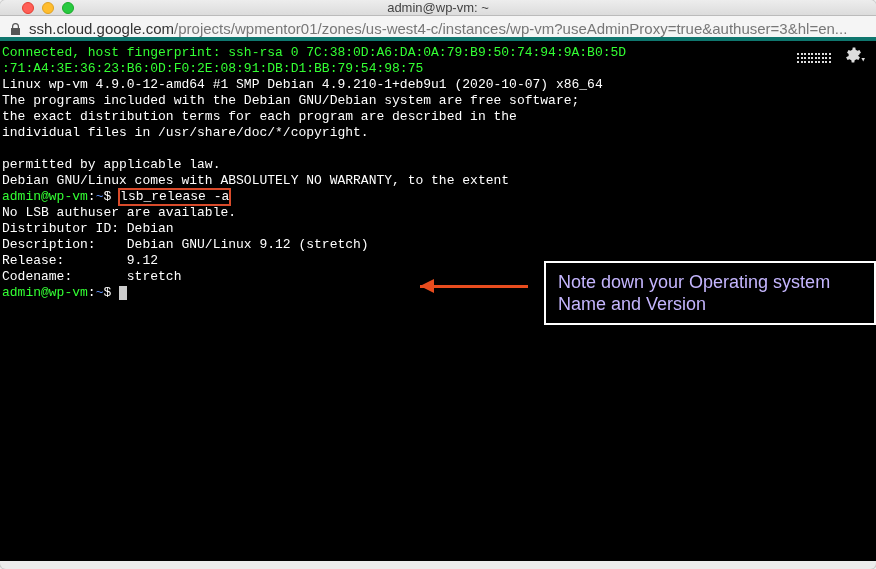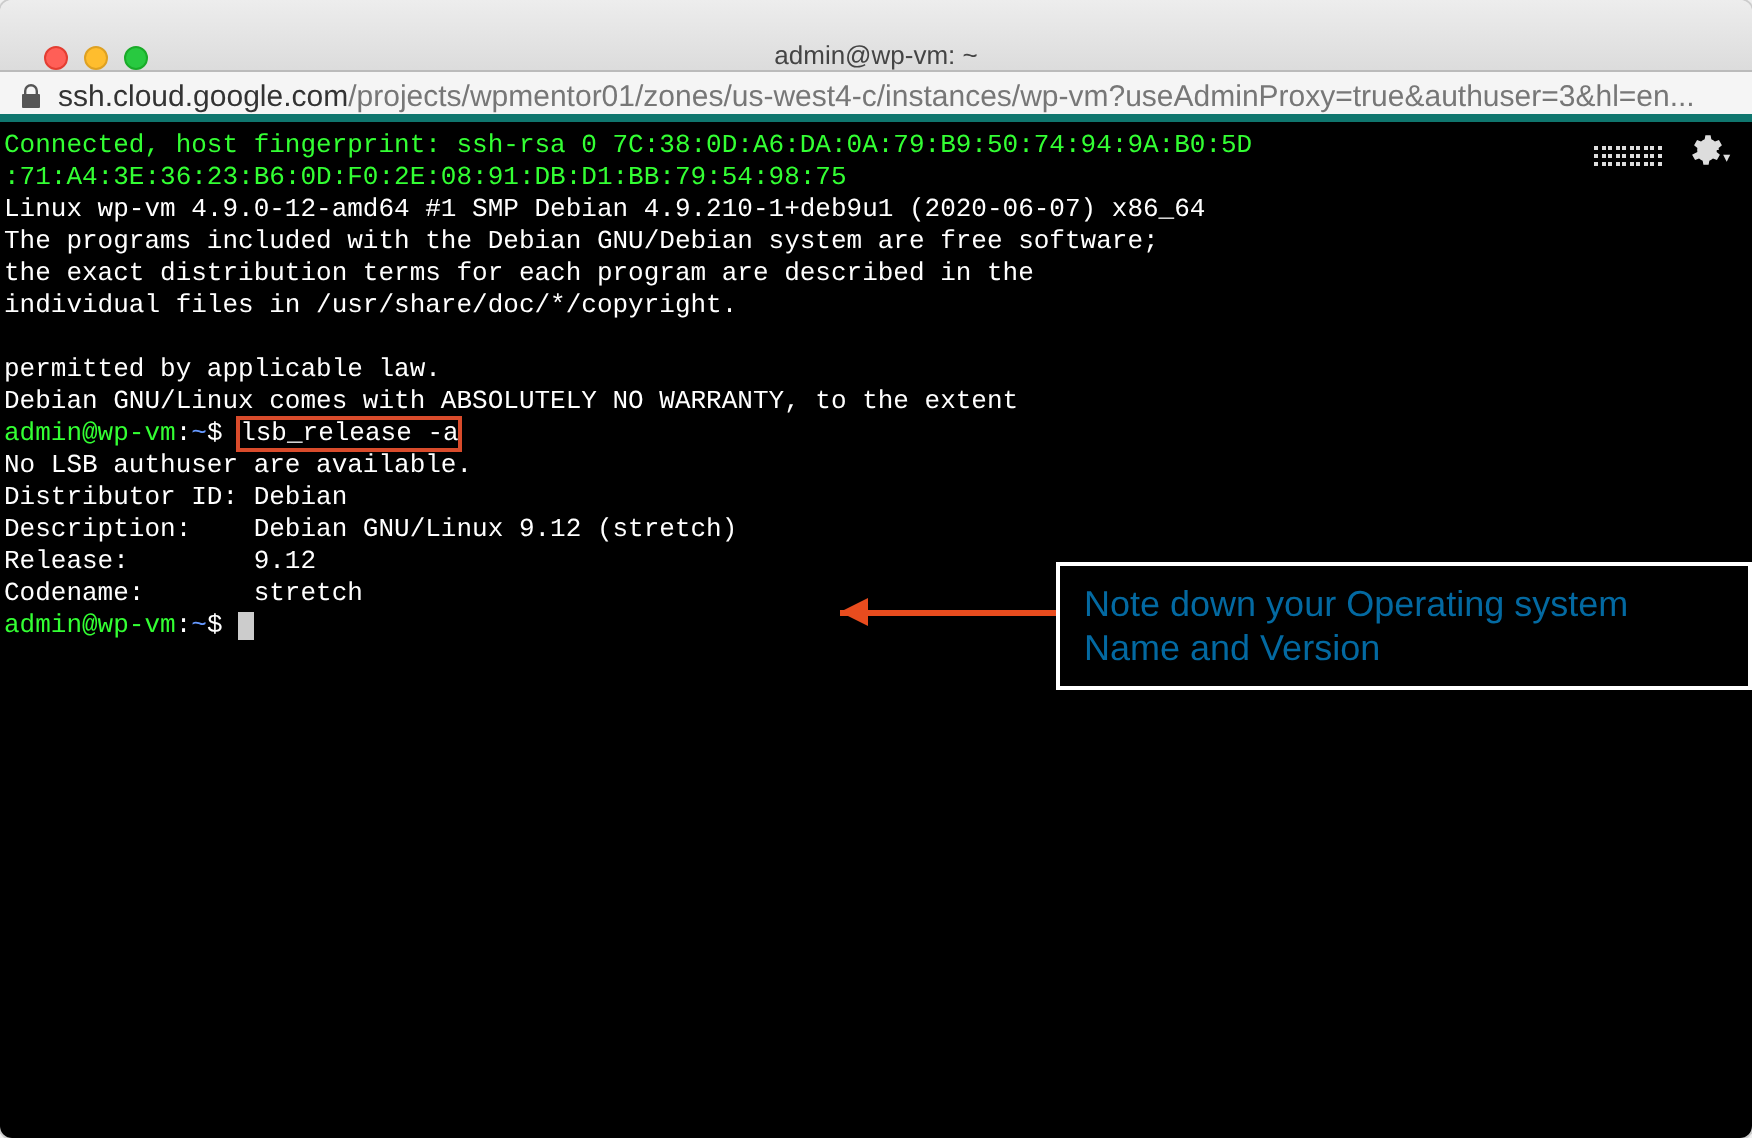--- a/index.html
+++ b/index.html
@@ -16,24 +16,24 @@
     }
     .window {
       width: 876px;
       height: 569px;
       background: #ececec;
       border-radius: 6px;
       overflow: hidden;
       box-shadow: 0 0 0 1px rgba(0,0,0,0.15);
     }
     .titlebar {
-      height: 36px;
+      height: 16px;
       background: linear-gradient(#ededed, #dcdcdc);
       display: flex;
-      align-items: flex-end;
+      align-items: center;
       padding: 0 22px;
       border-bottom: 1px solid #bbb;
       position: relative;
     }
     .traffic-lights {
       display: flex;
       gap: 8px;
     }
     .tl {
       width: 12px;
@@ -127,26 +127,26 @@
       left: 420px;
       width: 0;
       height: 0;
       border-top: 7px solid transparent;
       border-bottom: 7px solid transparent;
       border-right: 14px solid #e84c1e;
     }
     .callout {
       position: absolute;
       top: 220px;
-      left: 528px;
+      left: 544px;
       border: 2px solid #fff;
       padding: 8px 12px;
       font-family: "Helvetica Neue", Arial, sans-serif;
       font-size: 18px;
-      color: #0369a1;
+      color: #c4b5fd;
       background: #000;
       line-height: 22px;
     }
     .gear-svg { width:16px; height:16px; }
     .kb-grid {
       display: grid;
       grid-template-columns: repeat(10, 2px);
       grid-template-rows: repeat(3, 2px);
       column-gap: 1.5px;
       row-gap: 2px;
@@ -221,21 +221,21 @@
       </span>
       <span>
         <svg class="gear-svg" viewBox="0 0 16 16" fill="#ddd">
             <path d="M8 10.5A2.5 2.5 0 108 5.5a2.5 2.5 0 000 5zm6.4-2.5c0-.36-.03-.71-.09-1.05l1.65-1.29-1.5-2.6-1.97.66a6.5 6.5 0 00-1.82-1.05L10.3.6H7.7l-.37 2.07c-.66.24-1.28.6-1.82 1.05l-1.97-.66-1.5 2.6 1.65 1.29c-.06.34-.09.69-.09 1.05s.03.71.09 1.05L1.04 10.34l1.5 2.6 1.97-.66c.54.45 1.16.81 1.82 1.05l.37 2.07h2.6l.37-2.07c.66-.24 1.28-.6 1.82-1.05l1.97.66 1.5-2.6-1.65-1.29c.06-.34.09-.69.09-1.05z"></path>
           </svg><span style="font-size:9px;vertical-align:middle;color:#ddd;">▾</span>
       </span>
     </div>
 
     <div class="term-line green-text">Connected, host fingerprint: ssh-rsa 0 7C:38:0D:A6:DA:0A:79:B9:50:74:94:9A:B0:5D</div>
     <div class="term-line green-text">:71:A4:3E:36:23:B6:0D:F0:2E:08:91:DB:D1:BB:79:54:98:75</div>
-    <div class="term-line">Linux wp-vm 4.9.0-12-amd64 #1 SMP Debian 4.9.210-1+deb9u1 (2020-06-07) x86_64</div>
+    <div class="term-line">Linux wp-vm 4.9.0-12-amd64 #1 SMP Debian 4.9.210-1+deb9u1 (2020-10-07) x86_64</div>
     <div class="term-line"></div>
     <div class="term-line">The programs included with the Debian GNU/Debian system are free software;</div>
     <div class="term-line">the exact distribution terms for each program are described in the</div>
     <div class="term-line">individual files in /usr/share/doc/*/copyright.</div>
     <div class="term-line">&nbsp;</div>
     <div class="term-line">permitted by applicable law.</div>
     <div class="term-line">Debian GNU/Linux comes with ABSOLUTELY NO WARRANTY, to the extent</div>
     <div class="term-line"><span class="prompt-user">admin@wp-vm</span><span class="prompt-colon">:</span><span class="blue-text">~</span><span class="prompt-dollar">$</span> <span class="cmd-highlight">lsb_release -a</span></div>
     <div class="term-line">No LSB authuser are available.</div>
     <div class="term-line">Distributor ID: Debian</div>

